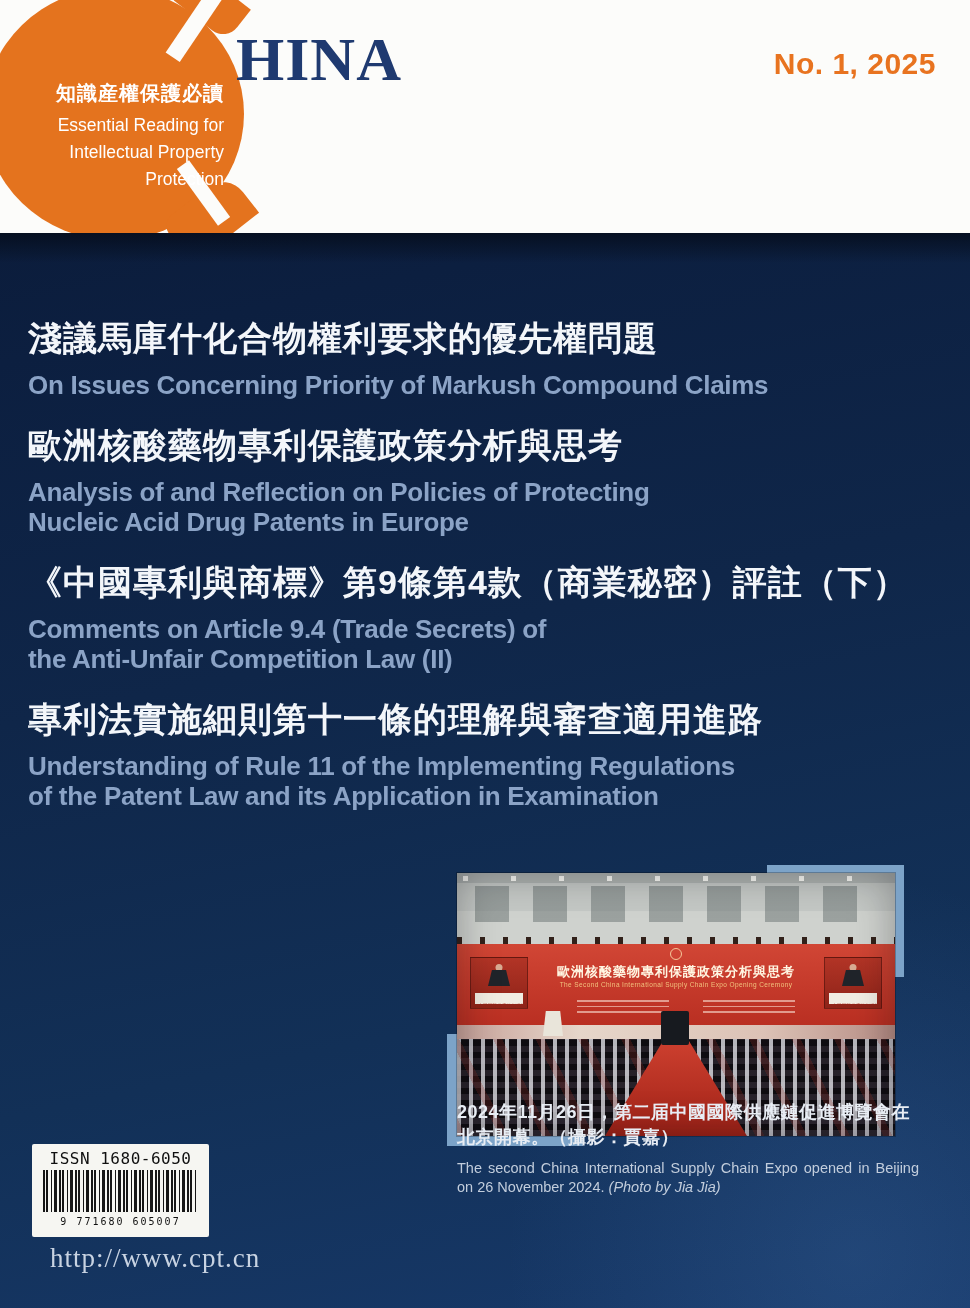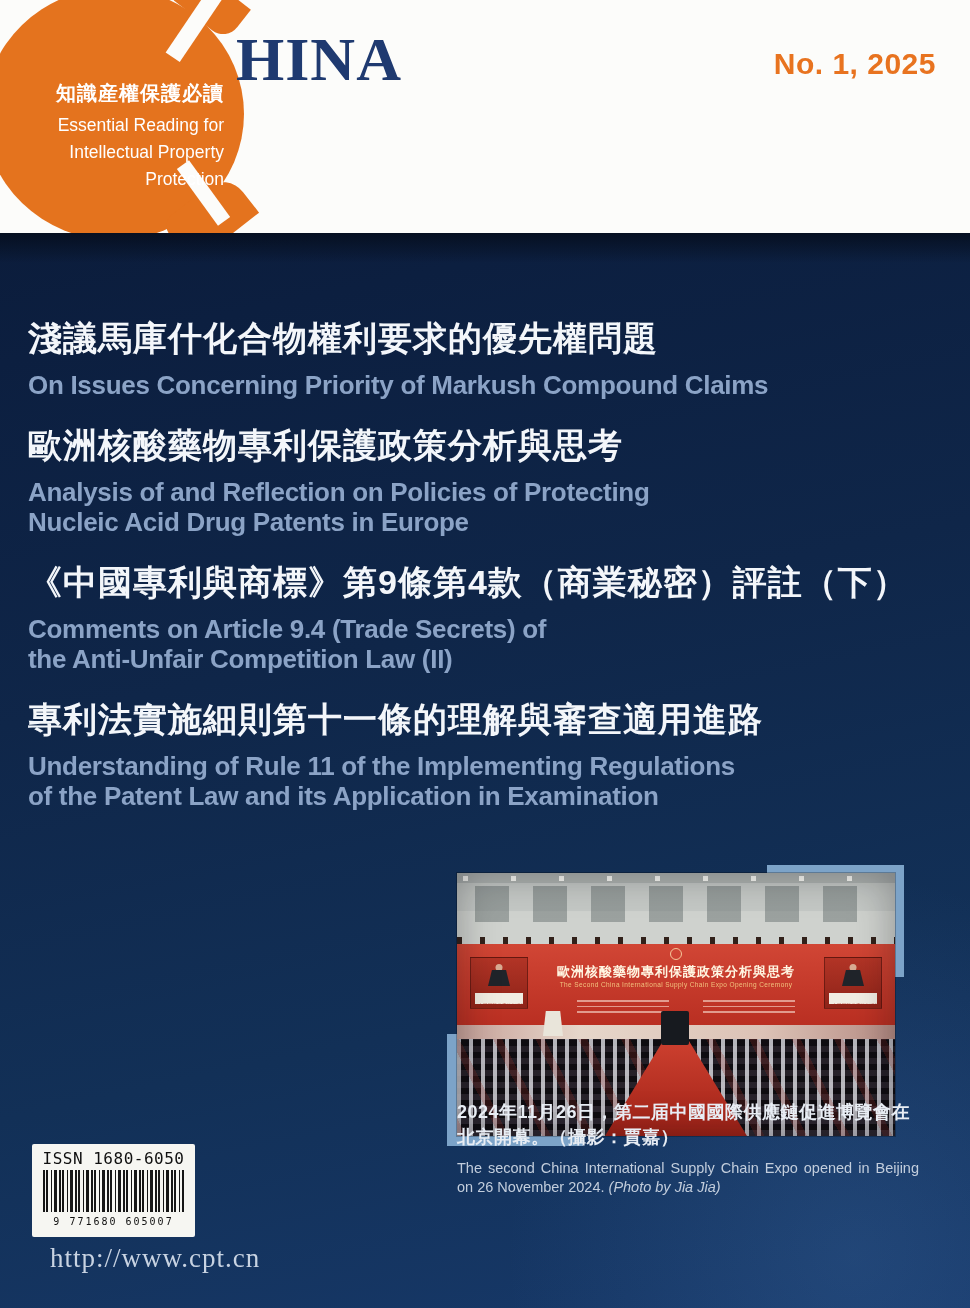--- a/index.html
+++ b/index.html
@@ -113,21 +113,21 @@
 
   
   .caption { position:absolute; left:457px; top:1100px; width:462px; z-index:3; }
   .caption-zh { font-size:18px; font-weight:600; color:#e8edf4; line-height:1.38;
     letter-spacing:.5px; }
   .caption-en { margin-top:9px; font-size:14.5px; color:#c2cddc; line-height:1.32;
     text-align:justify; }
   .caption-credit { font-style:italic; }
 
   
-  .barcode-box { position:absolute; left:32px; top:1144px; width:163px; height:93px;
+  .barcode-box { position:absolute; left:32px; top:1144px; width:177px; height:93px;
     background:#f6f6f2; border-radius:2px; padding:5px 9px 0; z-index:3; }
   .issn { text-align:center; font-family:"DejaVu Sans Mono", monospace;
     font-size:16px; color:#101010; letter-spacing:.5px; }
   .bars { height:42px; margin:2px 2px 0;
     background:repeating-linear-gradient(90deg,
       #161616 0 2px,#f6f6f2 2px 3px,#161616 3px 5px,#f6f6f2 5px 8px,
       #161616 8px 9px,#f6f6f2 9px 11px,#161616 11px 14px,#f6f6f2 14px 16px); }
   .barcode-digits { text-align:center; font-family:"DejaVu Sans Mono", monospace;
     font-size:10px; color:#101010; letter-spacing:2px; line-height:20px; white-space:pre; }
   .site-url { position:absolute; left:50px; top:1243px; z-index:3;

